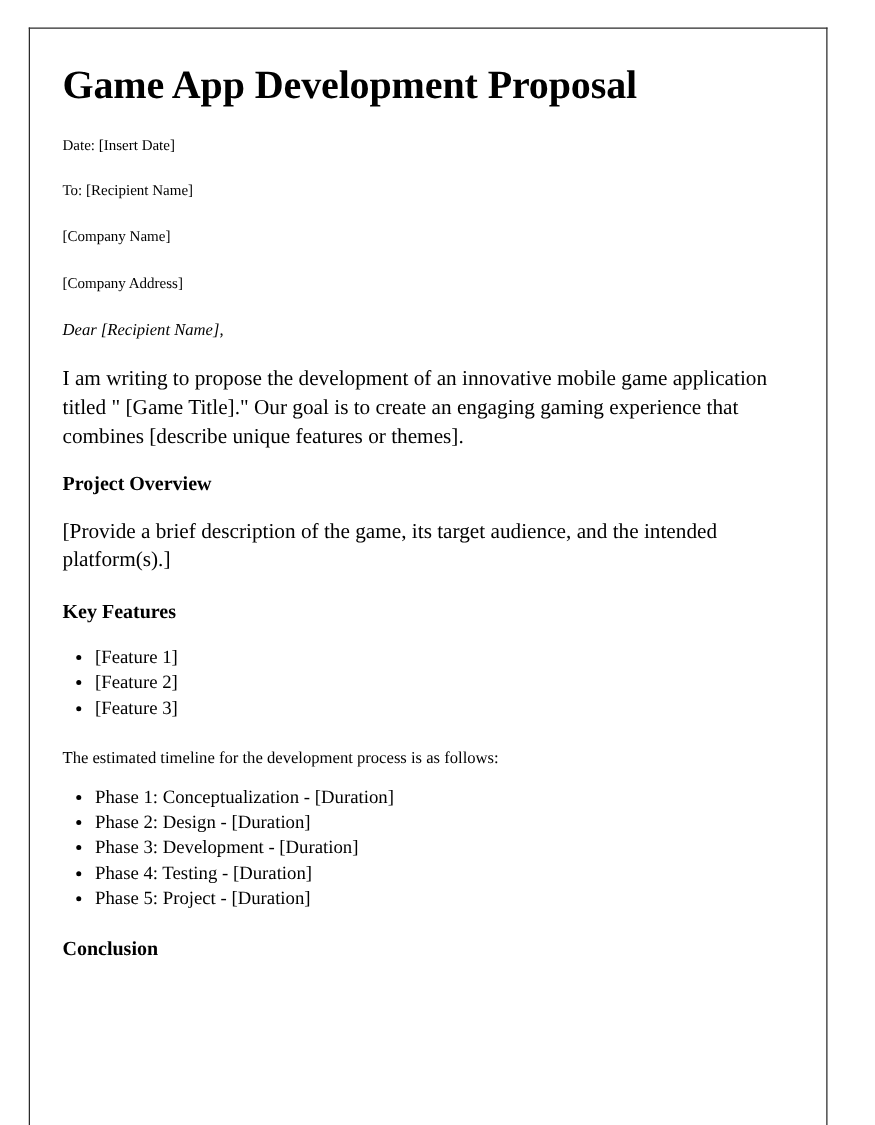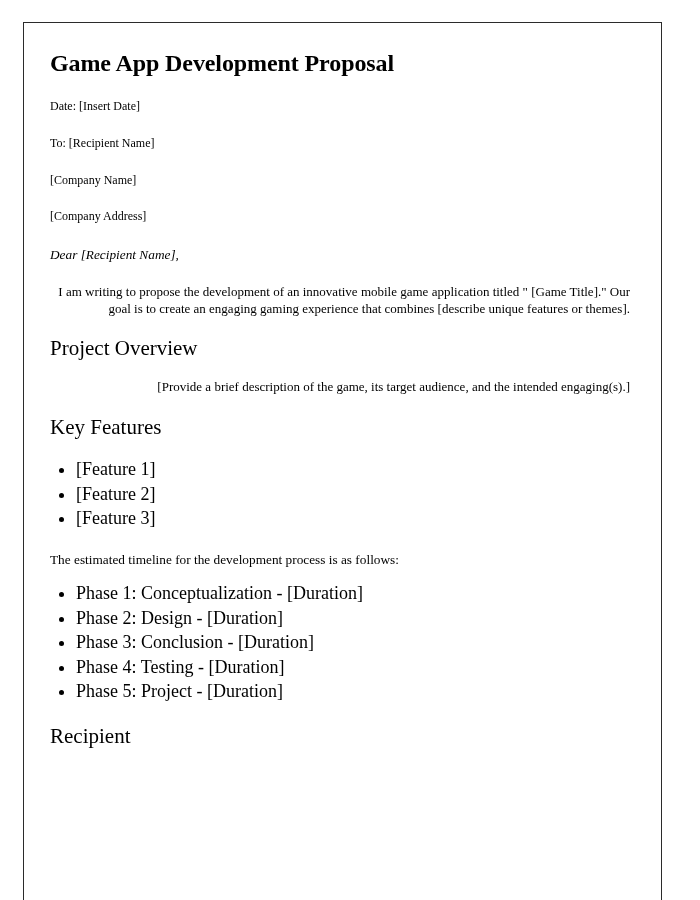--- a/index.html
+++ b/index.html
@@ -29,66 +29,65 @@
     border-bottom: none;
     overflow: hidden;
   }
 
   .page-inner {
     padding: 26px 26px 0 26px;
   }
 
   
   .doc-title {
-    font-size: 24px;
+    font-size: 32px;
     font-weight: bold;
     line-height: 1.18;
     margin: 0 0 22px 0;
     letter-spacing: -0.1px;
   }
 
   .meta-line {
     font-size: 12px;
     line-height: 1.3;
     margin: 0 0 21px 0;
   }
 
   .salutation {
     font-size: 13.3px;
     line-height: 1.3;
     margin: 0 0 20px 0;
     font-style: italic;
   }
 
   .body-par {
-    font-size: 13px;
+    font-size: 17px;
     line-height: 1.33;
     margin: 0 0 18px 0;
     max-width: 580px;
-    text-align: right;
   }
 
   h2.section-heading {
-    font-size: 21px;
-    font-weight: normal;
+    font-size: 16px;
+    font-weight: bold;
     line-height: 1.2;
     margin: 0 0 17px 0;
   }
 
   .section {
     margin-bottom: 20px;
   }
 
   ul.bullets {
     margin: 0;
     padding: 0 0 0 26px;
     list-style-type: disc;
   }
   ul.bullets li {
-    font-size: 18px;
+    font-size: 15px;
     line-height: 1.36;
     margin: 0;
     padding: 0;
   }
 
   .lead-in {
     font-size: 13.3px;
     line-height: 1.33;
     margin: 0 0 13px 0;
   }
@@ -107,42 +106,42 @@
       <p class="meta-line">[Company Name]</p>
       <p class="meta-line">[Company Address]</p>
     </div>
 
     <p class="salutation">Dear [Recipient Name],</p>
 
     <p class="body-par">I am writing to propose the development of an innovative mobile game application titled " [Game Title]." Our goal is to create an engaging gaming experience that combines [describe unique features or themes].</p>
 
     <div class="section">
       <h2 class="section-heading">Project Overview</h2>
-      <p class="body-par">[Provide a brief description of the game, its target audience, and the intended engaging(s).]</p>
+      <p class="body-par">[Provide a brief description of the game, its target audience, and the intended platform(s).]</p>
     </div>
 
     <div class="section">
       <h2 class="section-heading">Key Features</h2>
       <ul class="bullets">
         <li>[Feature 1]</li>
         <li>[Feature 2]</li>
         <li>[Feature 3]</li>
       </ul>
     </div>
 
     <div class="section">
       <p class="lead-in">The estimated timeline for the development process is as follows:</p>
       <ul class="bullets">
         <li>Phase 1: Conceptualization - [Duration]</li>
         <li>Phase 2: Design - [Duration]</li>
-        <li>Phase 3: Conclusion - [Duration]</li>
+        <li>Phase 3: Development - [Duration]</li>
         <li>Phase 4: Testing - [Duration]</li>
         <li>Phase 5: Project - [Duration]</li>
       </ul>
     </div>
 
 
     <div class="section">
-      <h2 class="section-heading">Recipient</h2>
+      <h2 class="section-heading">Conclusion</h2>
     </div>
 
   </div>
 </div>
 
 </body></html>

